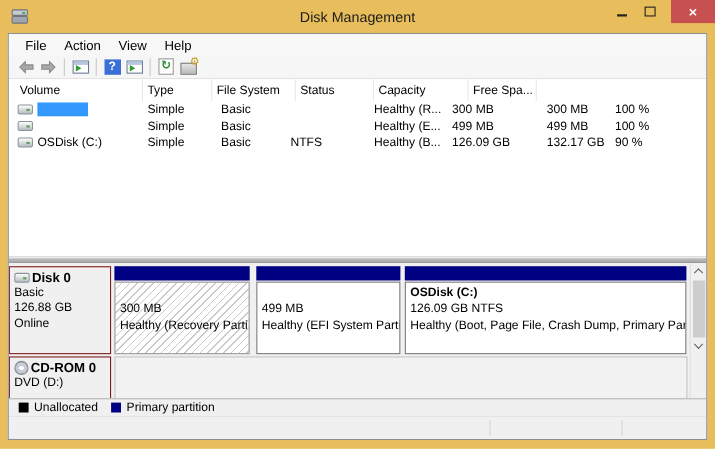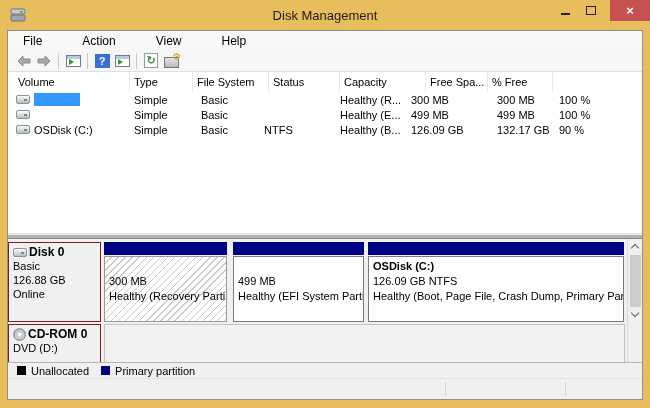--- a/index.html
+++ b/index.html
@@ -44,21 +44,20 @@
   .content {
     position:absolute; left:7px; right:7px; top:30px; bottom:8px;
     background:#F6F6F6; border:1px solid #8E8E8E;
     display:flex; flex-direction:column; overflow:hidden;
   }
   
   .menubar {
     height:19px; background:#F8F8F8;
     display:flex; align-items:center; padding-left:7px;
     font-size:12px;
-    gap:24px;
   }
   .menuitem { padding:2px 8px; }
   
   .toolbar {
     height:22px; background:#F6F6F6;
     border-bottom:1px solid #DFDFDF;
     display:flex; align-items:center; padding-left:6px;
   }
   .tbtn { width:20px; height:18px; display:flex; align-items:center; justify-content:center; }
   .tsep { width:1px; height:16px; background:#C9C9C9; margin:0 4px; }
@@ -248,21 +247,20 @@
     </div>
 
     <div class="listview">
       <div class="vhead">
         <div class="hcell c-vol">Volume</div>
         <div class="hcell c-typ">Type</div>
         <div class="hcell c-fs">File System</div>
         <div class="hcell c-sta">Status</div>
         <div class="hcell c-cap">Capacity</div>
         <div class="hcell c-fre">Free Spa...</div>
-        <div class="hcell c-pct">% Free</div>
       </div>
 
       <div class="vrow">
         <div class="cell c-vol">
           <div class="drive-ico"></div>
           <div class="sel-box"></div>
         </div>
         <div class="cell c-lay">Simple</div>
         <div class="cell c-typ">Basic</div>
         <div class="cell c-fs"></div>

